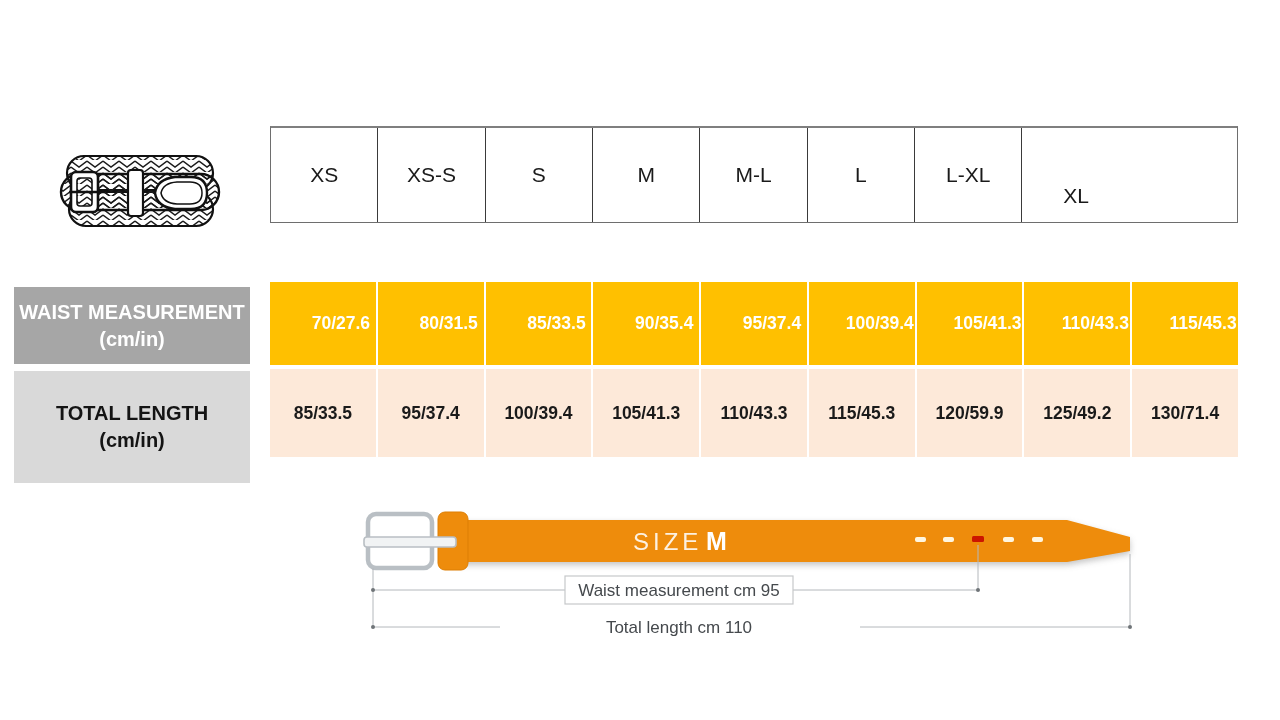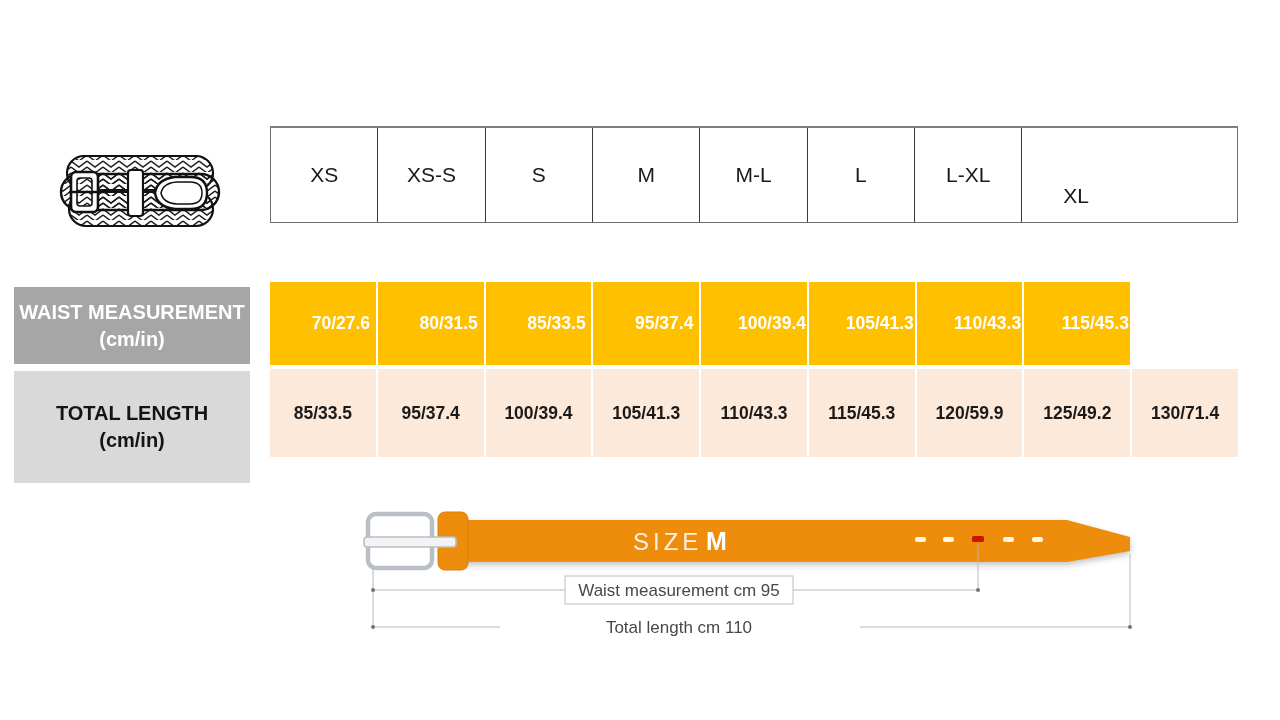--- a/index.html
+++ b/index.html
@@ -91,20 +91,21 @@
 </div>
 
 <div class="abs row-label waist">
   <span>WAIST MEASUREMENT</span>
   <span>(cm/in)</span>
 </div>
 <div class="abs data-grid waist">
   <div class="data-cell">70/27.6</div>
   <div class="data-cell">80/31.5</div>
   <div class="data-cell">85/33.5</div>
+  <div class="data-cell">90/35.4</div>
   <div class="data-cell">95/37.4</div>
   <div class="data-cell">100/39.4</div>
   <div class="data-cell">105/41.3</div>
   <div class="data-cell">110/43.3</div>
   <div class="data-cell">115/45.3</div>
 </div>
 
 <div class="abs row-label length">
   <span>TOTAL LENGTH</span>
   <span>(cm/in)</span>

